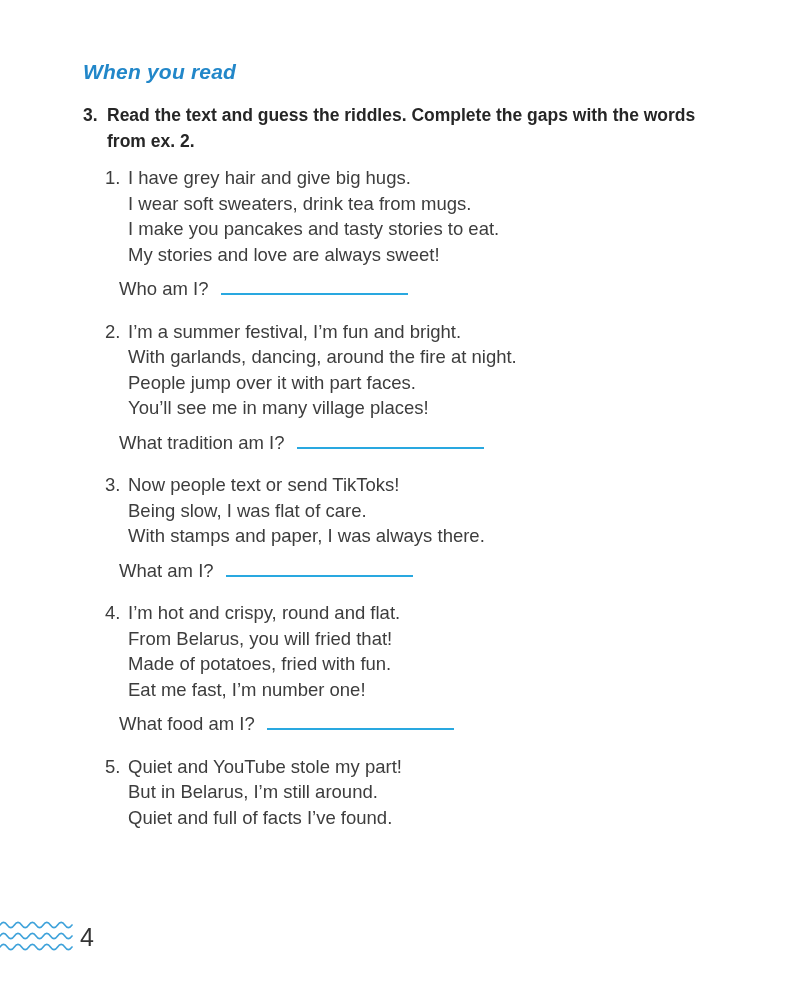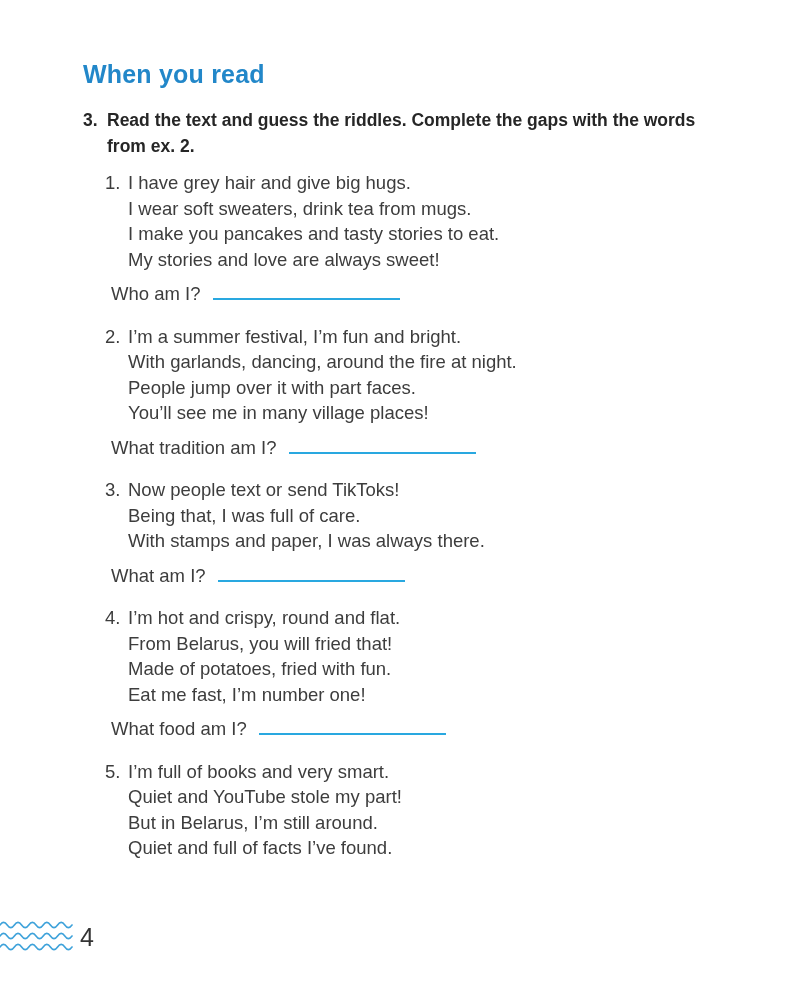--- a/index.html
+++ b/index.html
@@ -17,22 +17,23 @@
     height: 1000px;
     background: #ffffff;
     font-family: "Liberation Sans", "DejaVu Sans", sans-serif;
     color: var(--body-text);
     overflow: hidden;
   }
   .content {
     padding: 60px 56px 0 83px;
   }
   .section-heading {
-    font-size: 25px;
+    font-size: 21px;
     font-weight: bold;
+    font-style: italic;
     color: var(--heading-blue);
     letter-spacing: 0.2px;
   }
   .exercise {
     display: flex;
     margin-top: 18px;
     font-weight: bold;
     font-size: 17.5px;
     line-height: 26px;
     color: var(--bold-text);
@@ -53,21 +54,21 @@
     line-height: 25.5px;
   }
   .stanza {
     display: flex;
   }
   .stanza .r-num {
     flex: 0 0 23px;
   }
   .question-row {
     margin-top: 9px;
-    margin-left: 6px;
+    margin-left: 14px;
     white-space: nowrap;
   }
   .answer-blank {
     display: inline-block;
     width: 187px;
     height: 19px;
     margin-left: 7px;
     border-bottom: 2px solid var(--blank-blue);
     vertical-align: baseline;
   }
@@ -130,21 +131,21 @@
           <span>What tradition am I?</span>
           <span class="answer-blank"></span>
         </div>
       </div>
 
       <div class="riddle">
         <div class="stanza">
           <span class="r-num">3.</span>
           <div class="r-lines">
             <div>Now people text or send TikToks!</div>
-            <div>Being that, I was full of care.</div>
+            <div>Being slow, I was flat of care.</div>
             <div>With stamps and paper, I was always there.</div>
           </div>
         </div>
         <div class="question-row">
           <span>What am I?</span>
           <span class="answer-blank"></span>
         </div>
       </div>
 
       <div class="riddle">
@@ -160,21 +161,20 @@
         <div class="question-row">
           <span>What food am I?</span>
           <span class="answer-blank"></span>
         </div>
       </div>
 
       <div class="riddle">
         <div class="stanza">
           <span class="r-num">5.</span>
           <div class="r-lines">
-            <div>I’m full of books and very smart.</div>
             <div>Quiet and YouTube stole my part!</div>
             <div>But in Belarus, I’m still around.</div>
             <div>Quiet and full of facts I’ve found.</div>
           </div>
         </div>
       </div>
 
     </div>
   </div>
 

